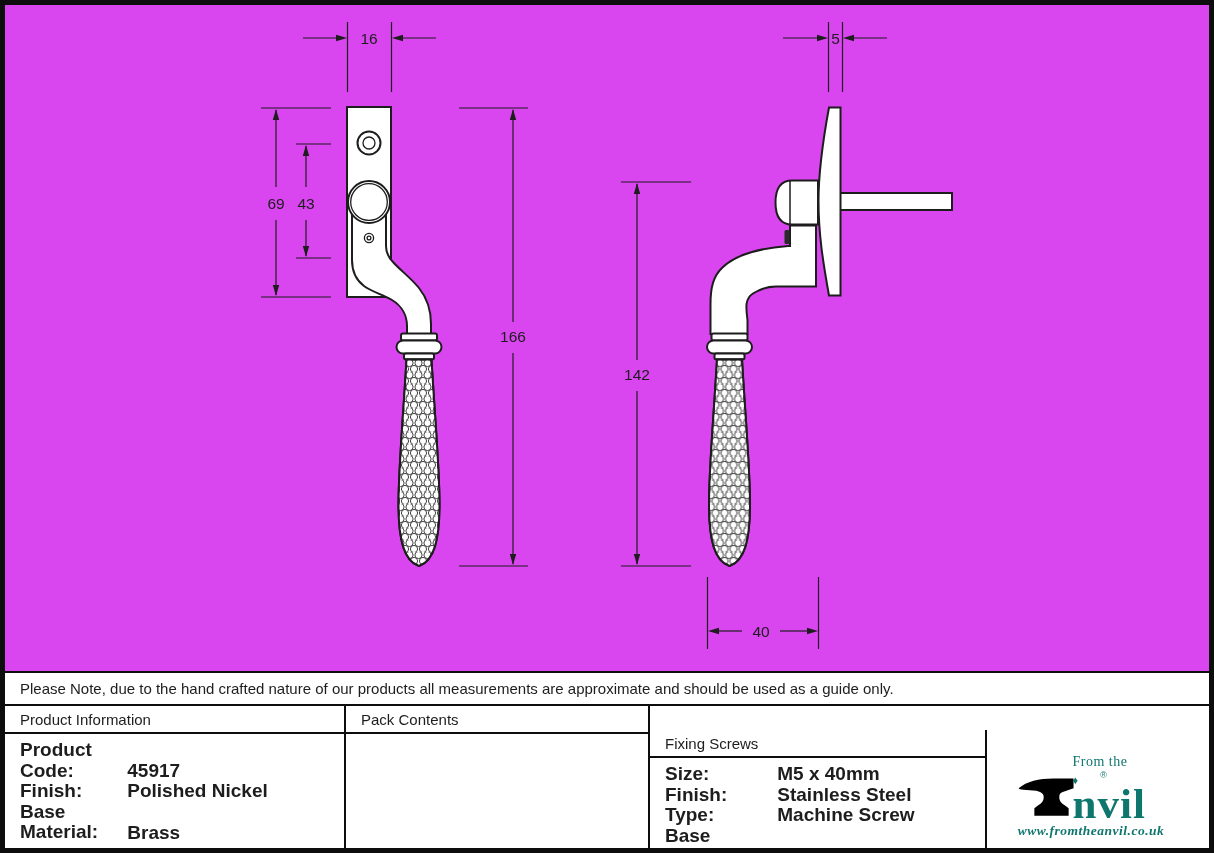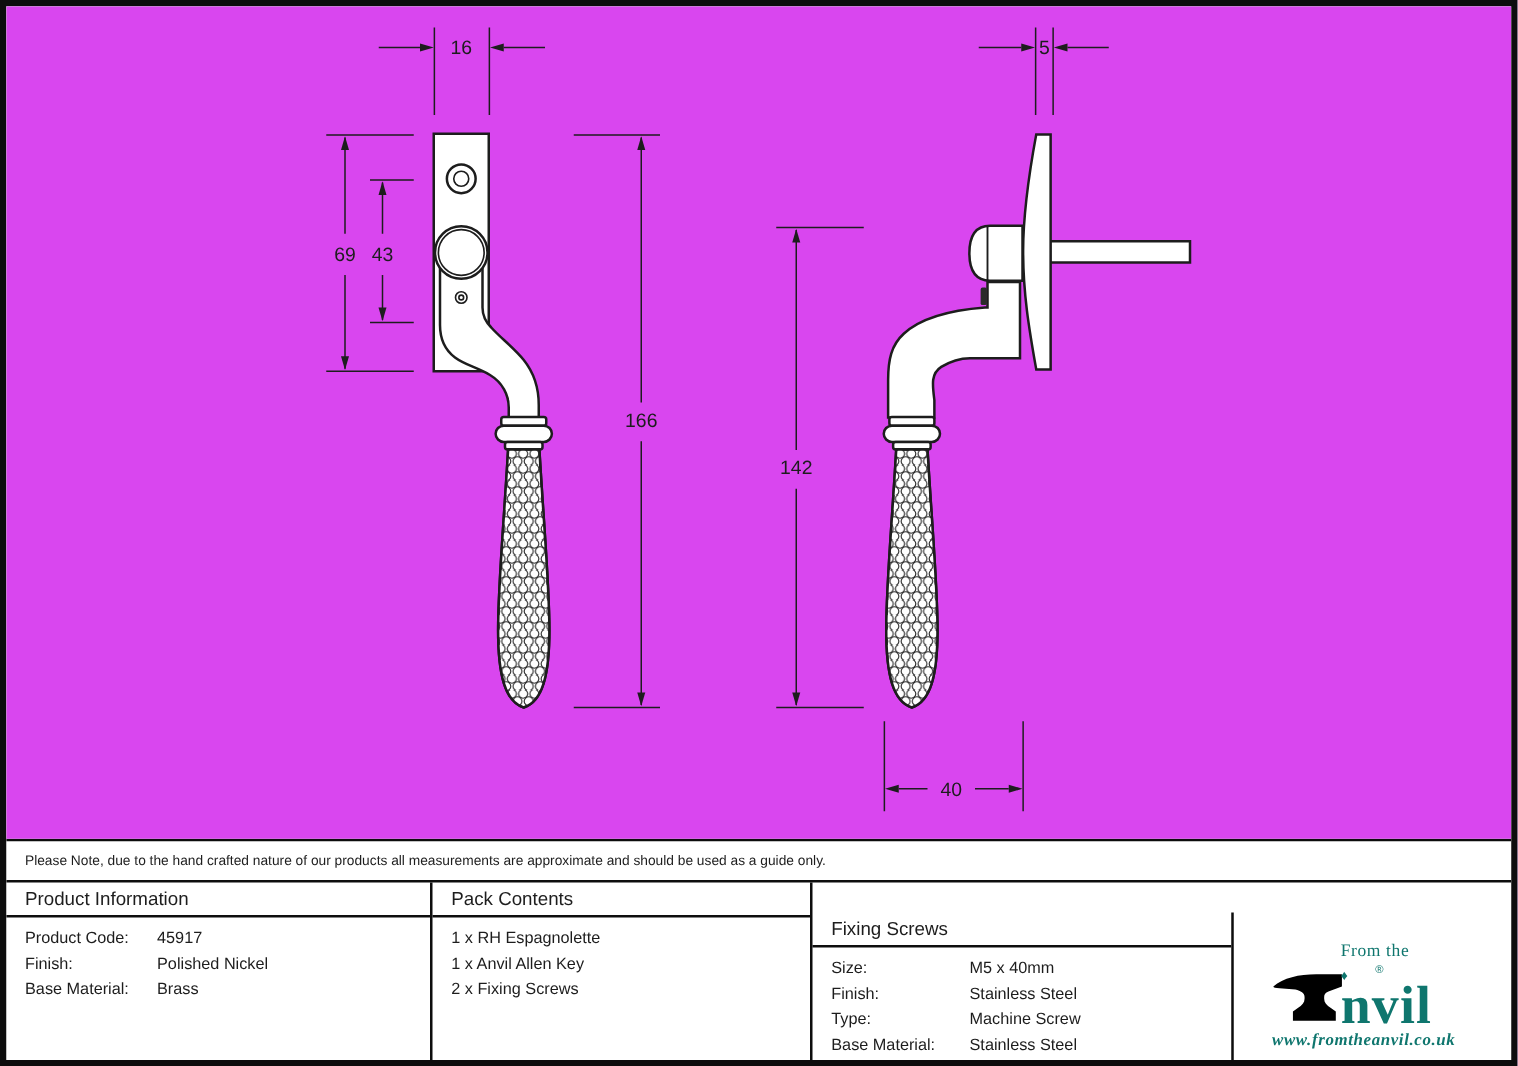--- a/index.html
+++ b/index.html
@@ -14,35 +14,35 @@
   .drawing-area svg { display:block; width:1204px; height:666px; }
   svg text { font-family:"Liberation Sans", sans-serif; font-size:15.5px; fill:#1d1d1d; }
   .outline { fill:#fff; stroke:#1d1d1d; stroke-width:2; }
   .thin    { fill:none; stroke:#1d1d1d; stroke-width:1.3; }
   .dimline { stroke:#1d1d1d; stroke-width:1.2; fill:none; }
   .dimarrow{ fill:#1d1d1d; stroke:none; }
 
   .note-row {
     height:33px; border-top:2px solid #0d0d0d;
     display:flex; align-items:center; padding-left:15px;
-    font-size:11px;
+    font-size:15px;
   }
   .info-table { display:flex; height:144px; border-top:2px solid #0d0d0d; }
   .col { height:100%; }
   .col-sep { border-right:2px solid #0d0d0d; }
   .col-product { width:341px; }
   .col-pack    { width:304px; }
   .col-fixing  { width:337px;margin-top:24px; }
   .col-logo    { width:208px; position:relative; }
   .col-header {
     height:28px; border-bottom:2px solid #0d0d0d;
     display:flex; align-items:center; padding-left:15px;
     font-size:15px;
   }
-  .col-body { padding:6px 0 0 15px; font-size:13px; line-height:20.6px; }
+  .col-body { padding:6px 0 0 15px; font-size:19px; line-height:20.6px;font-weight:bold; }
   .lbl { display:inline-block; }
   .col-product .lbl { width:102px; }
   .col-fixing  .lbl { width:107px; }
 
   .logo-box { position:absolute; left:50%; top:46px; transform:translateX(-50%); text-align:center; color:#0f766e; }
   .logo-main { display:flex; align-items:flex-end; justify-content:center; }
   .anvil-a { display:block; margin-right:-2px; }
   .logo-right { text-align:left; }
   .from-the { font-family:"Liberation Serif", serif; font-size:14px; letter-spacing:0.5px; white-space:nowrap; }
   .diamond { font-size:11px; vertical-align:1px; }
@@ -200,25 +200,20 @@
         </div>
         <div>
           <span class="lbl">Base Material:</span>
           <span>Brass</span>
         </div>
       </div>
     </div>
 
     <div class="col col-sep col-pack">
       <div class="col-header">Pack Contents</div>
-      <div class="col-body">
-        <div>1 x RH Espagnolette</div>
-        <div>1 x Anvil Allen Key</div>
-        <div>2 x Fixing Screws</div>
-      </div>
     </div>
 
     <div class="col col-sep col-fixing">
       <div class="col-header">Fixing Screws</div>
       <div class="col-body">
         <div>
           <span class="lbl">Size:</span>
           <span>M5 x 40mm</span>
         </div>
         <div>

